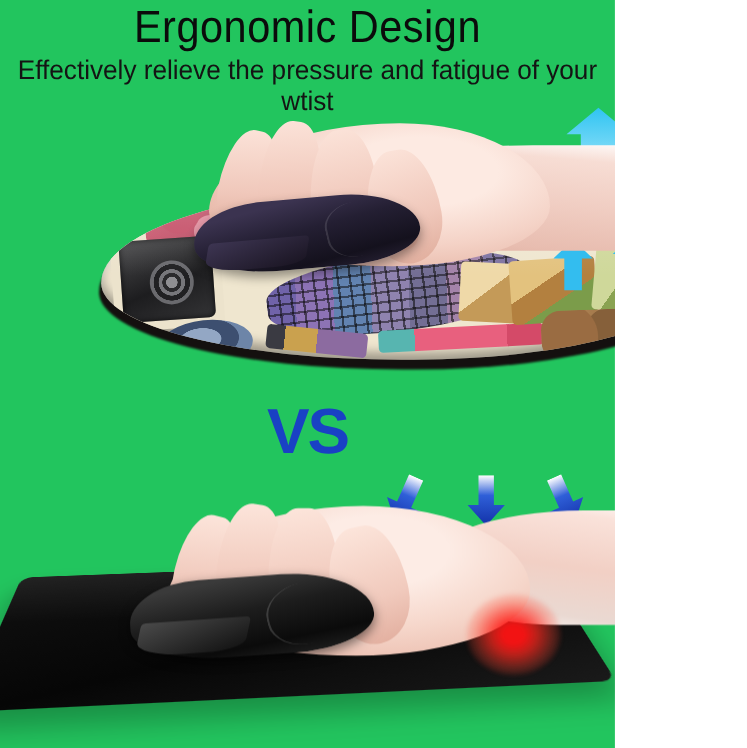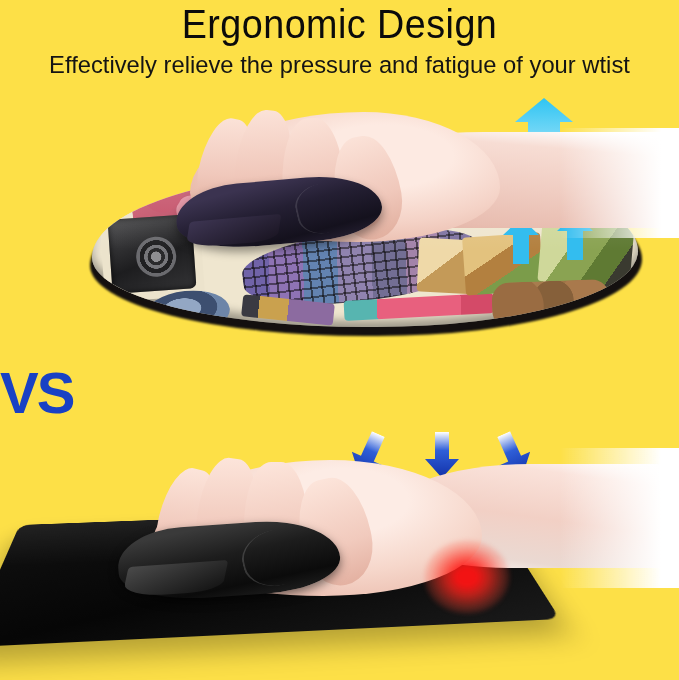--- a/index.html
+++ b/index.html
@@ -6,23 +6,23 @@
     margin: 0;
     padding: 0;
     background: #ffffff;
   }
   body {
     font-family: "Liberation Sans", sans-serif;
     -webkit-font-smoothing: antialiased;
   }
   #page {
     position: relative;
-    width: 679px;
+    width: 559px;
     height: 680px;
-    background: #fde047;
+    background: #22c55e;
     overflow: hidden;
   }
 
   
   .title {
     position: absolute;
     left: 0; right: 0;
     top: 2px;
     text-align: center;
     font-size: 41px;
@@ -248,21 +248,21 @@
   .arrow-up-mid {
     position: absolute;
     width: 36px; height: 46px;
   }
 
   
   .vs {
     position: absolute;
     left: 0; right: 0;
     top: 362px;
-    text-align: left;
+    text-align: center;
     font-size: 58px;
     line-height: 62px;
     font-weight: 700;
     color: #1941c4;
     letter-spacing: -2px;
     font-family: "Liberation Sans", sans-serif;
   }
 
   
   .scene-bot {

